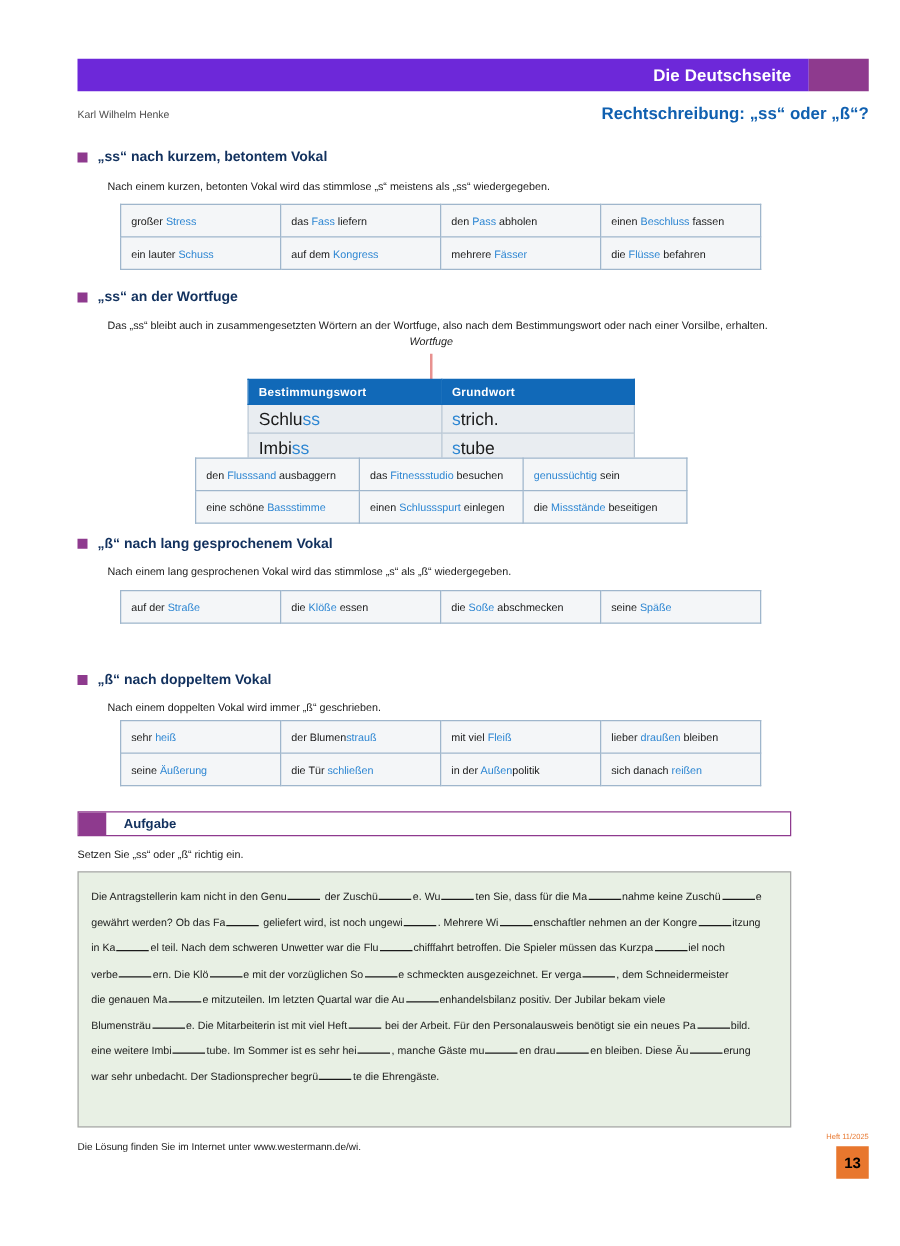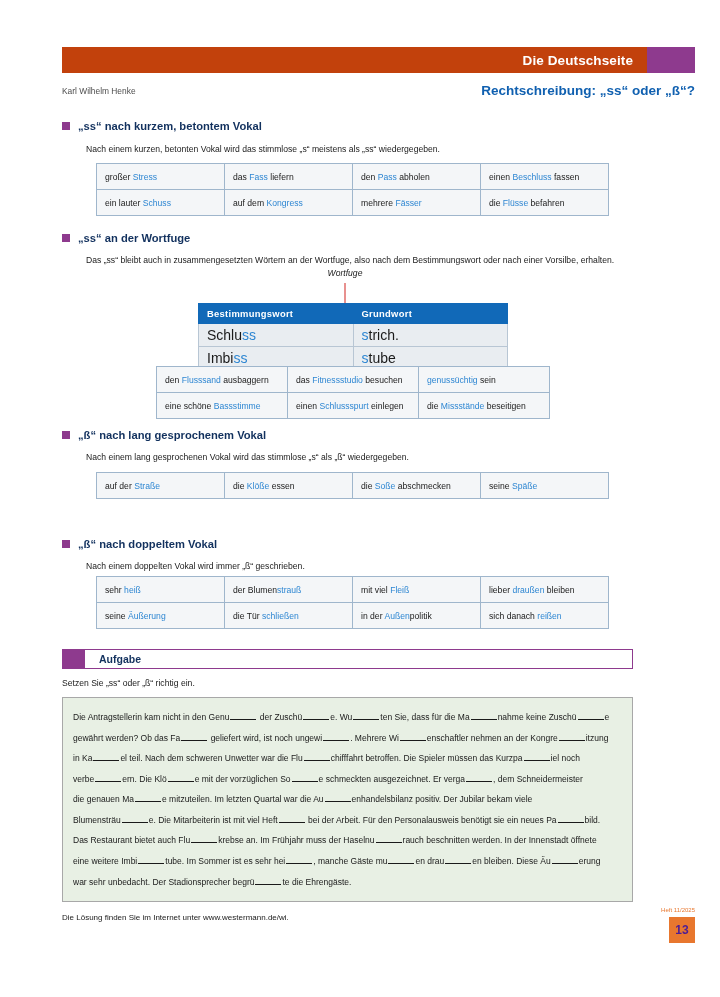--- a/index.html
+++ b/index.html
@@ -26,21 +26,21 @@
   .header-bar {
     position: absolute;
     left: 62px;
     top: 47px;
     width: 633px;
     height: 26px;
     display: flex;
   }
   .header-bar-main {
     flex: 1;
-    background: #c2410c;
+    background: #6d28d9;
     display: flex;
     align-items: center;
     justify-content: flex-end;
     padding-right: 14px;
     box-sizing: border-box;
   }
   .header-bar-title {
     color: #ffffff;
     font-size: 13.5px;
     font-weight: bold;
@@ -235,21 +235,21 @@
     color: #e8772e;
     text-align: right;
   }
   .page-badge {
     position: absolute;
     right: 25px;
     top: 917px;
     width: 26px;
     height: 26px;
     background: #e8772e;
-    color: #4c1d95;
+    color: #000000;
     font-size: 12px;
     font-weight: bold;
     display: flex;
     align-items: center;
     justify-content: center;
   }
 </style>
 </head>
 <body>
 
@@ -376,21 +376,20 @@
   <div class="aufgabe-instr">Setzen Sie „ss“ oder „ß“ richtig ein.</div>
 
   <div class="exercise-box">
     <div class="exercise-text" id="exercise-text">
         <div><span>Die Antragstellerin kam nicht in den Genu</span><span class="blank"></span><span> der Zuschü</span><span class="blank"></span><span>e. Wu</span><span class="blank"></span><span>ten Sie, dass für die Ma</span><span class="blank"></span><span>nahme keine Zuschü</span><span class="blank"></span><span>e</span></div>
         <div><span>gewährt werden? Ob das Fa</span><span class="blank"></span><span> geliefert wird, ist noch ungewi</span><span class="blank"></span><span>. Mehrere Wi</span><span class="blank"></span><span>enschaftler nehmen an der Kongre</span><span class="blank"></span><span>itzung</span></div>
         <div><span>in Ka</span><span class="blank"></span><span>el teil. Nach dem schweren Unwetter war die Flu</span><span class="blank"></span><span>chifffahrt betroffen. Die Spieler müssen das Kurzpa</span><span class="blank"></span><span>iel noch</span></div>
         <div><span>verbe</span><span class="blank"></span><span>ern. Die Klö</span><span class="blank"></span><span>e mit der vorzüglichen So</span><span class="blank"></span><span>e schmeckten ausgezeichnet. Er verga</span><span class="blank"></span><span>, dem Schneidermeister</span></div>
         <div><span>die genauen Ma</span><span class="blank"></span><span>e mitzuteilen. Im letzten Quartal war die Au</span><span class="blank"></span><span>enhandelsbilanz positiv. Der Jubilar bekam viele</span></div>
         <div><span>Blumensträu</span><span class="blank"></span><span>e. Die Mitarbeiterin ist mit viel Heft</span><span class="blank"></span><span> bei der Arbeit. Für den Personalausweis benötigt sie ein neues Pa</span><span class="blank"></span><span>bild.</span></div>
-        <div><span>Das Restaurant bietet auch Flu</span><span class="blank"></span><span>krebse an. Im Frühjahr muss der Haselnu</span><span class="blank"></span><span>rauch beschnitten werden. In der Innenstadt öffnete</span></div>
         <div><span>eine weitere Imbi</span><span class="blank"></span><span>tube. Im Sommer ist es sehr hei</span><span class="blank"></span><span>, manche Gäste mu</span><span class="blank"></span><span>en drau</span><span class="blank"></span><span>en bleiben. Diese Äu</span><span class="blank"></span><span>erung</span></div>
         <div><span>war sehr unbedacht. Der Stadionsprecher begrü</span><span class="blank"></span><span>te die Ehrengäste.</span></div>
       </div>
   </div>
 
   <div class="footer-note">Die Lösung finden Sie im Internet unter www.westermann.de/wi.</div>
   <div class="issue-label">Heft 11/2025</div>
   <div class="page-badge">13</div>
 
 </div>

